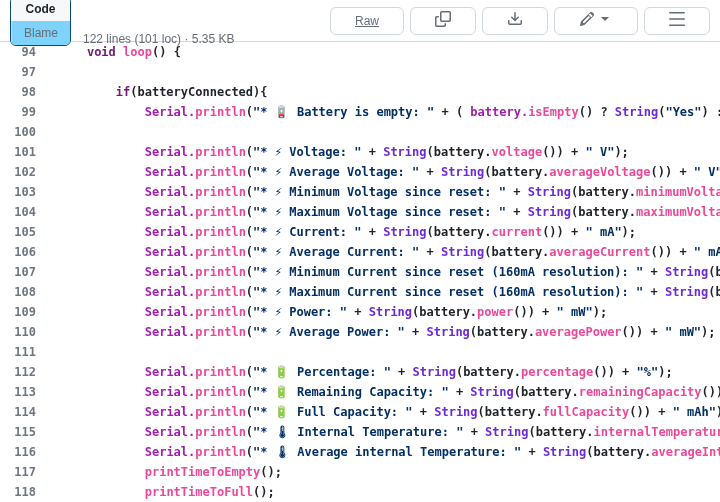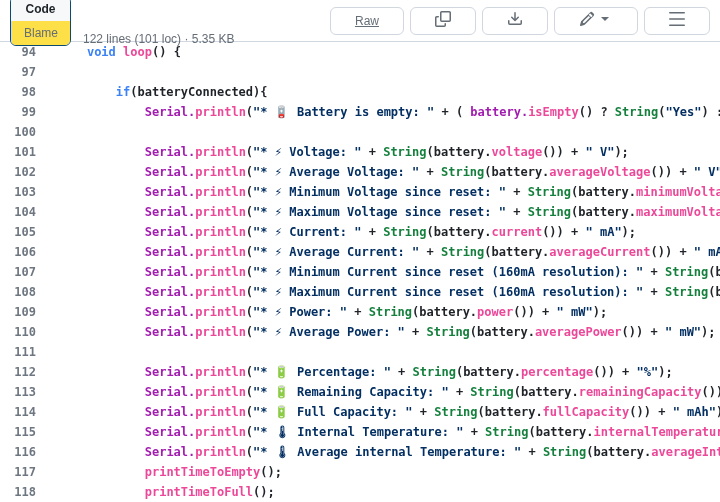--- a/index.html
+++ b/index.html
@@ -20,21 +20,21 @@
     height: 42px;
   }
   .seg {
     display: inline-flex;
     border: 1px solid #0c4a6e;
     border-radius: 6px;
     overflow: hidden;
     flex-direction: column;
   }
   .seg button {
-    background: #fde047;
+    background: #7dd3fc;
     border: none;
     padding: 5px 12px;
     font-size: 12px;
     font-weight: 500;
     color: #656d76;
     cursor: pointer;
     font-family: inherit;
   }
   .seg button.active {
     background: #f6f8fa;
@@ -79,25 +79,25 @@
   .row { display: flex; font-weight: bold; }
   .ln {
     width: 50px;
     min-width: 50px;
     text-align: right;
     padding-right: 14px;
     color: #6e7781;
     user-select: none;
   }
   .code { padding-left: 8px; flex:1; overflow:hidden; }
-  .kw { color: #3b82f6; }
+  .kw { color: #701a75; }
   .fn { color: #ec4899; }
   .str { color: #032f62; }
   .obj { color: #a21caf; }
-  .call { color: #15803d; margin-top: 48px; }
+  .call { color: #6d28d9; margin-top: 48px; }
   .op { color: #1f2328; }
   .sc { color: #1f2328; }
 </style>
 </head>
 <body>
 
 <div class="toolbar">
   <div class="seg">
     <button class="active">Code</button>
     <button>Blame</button>

